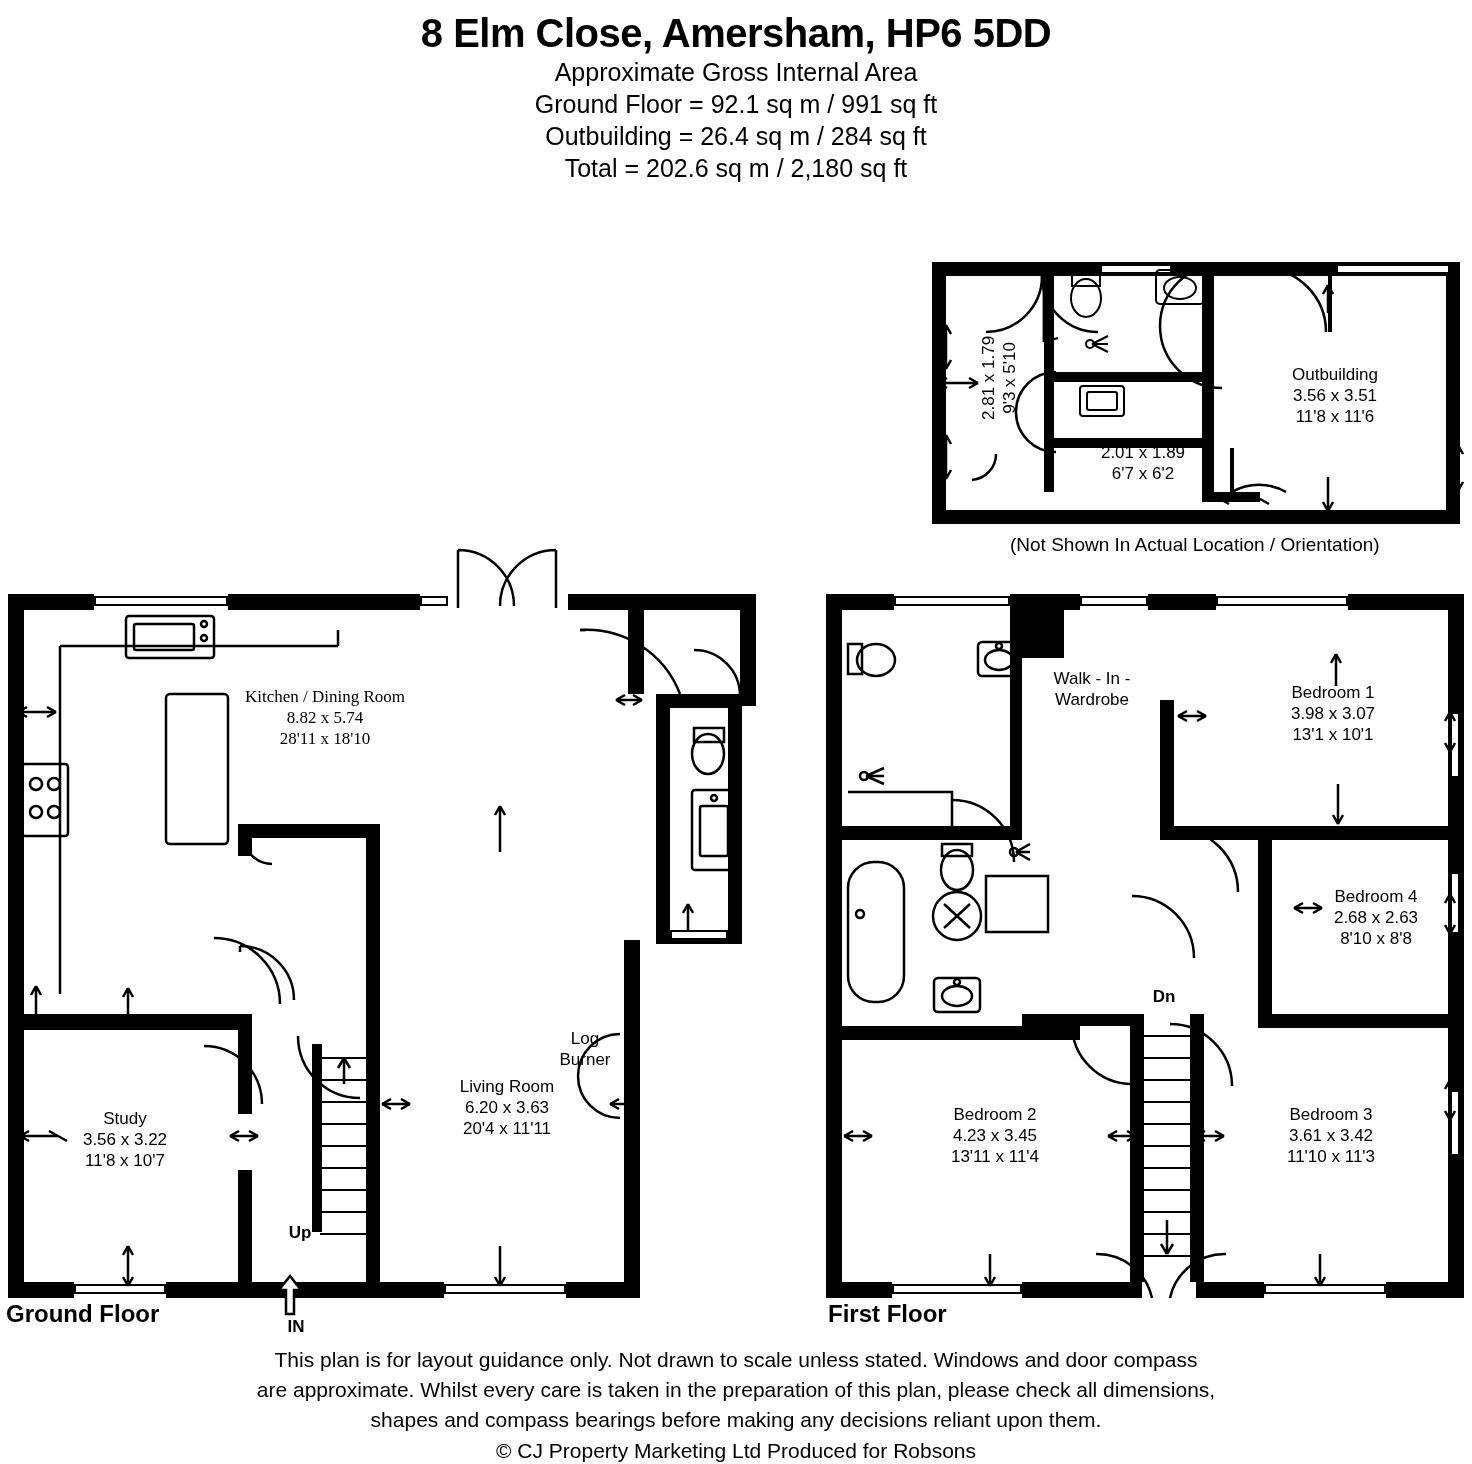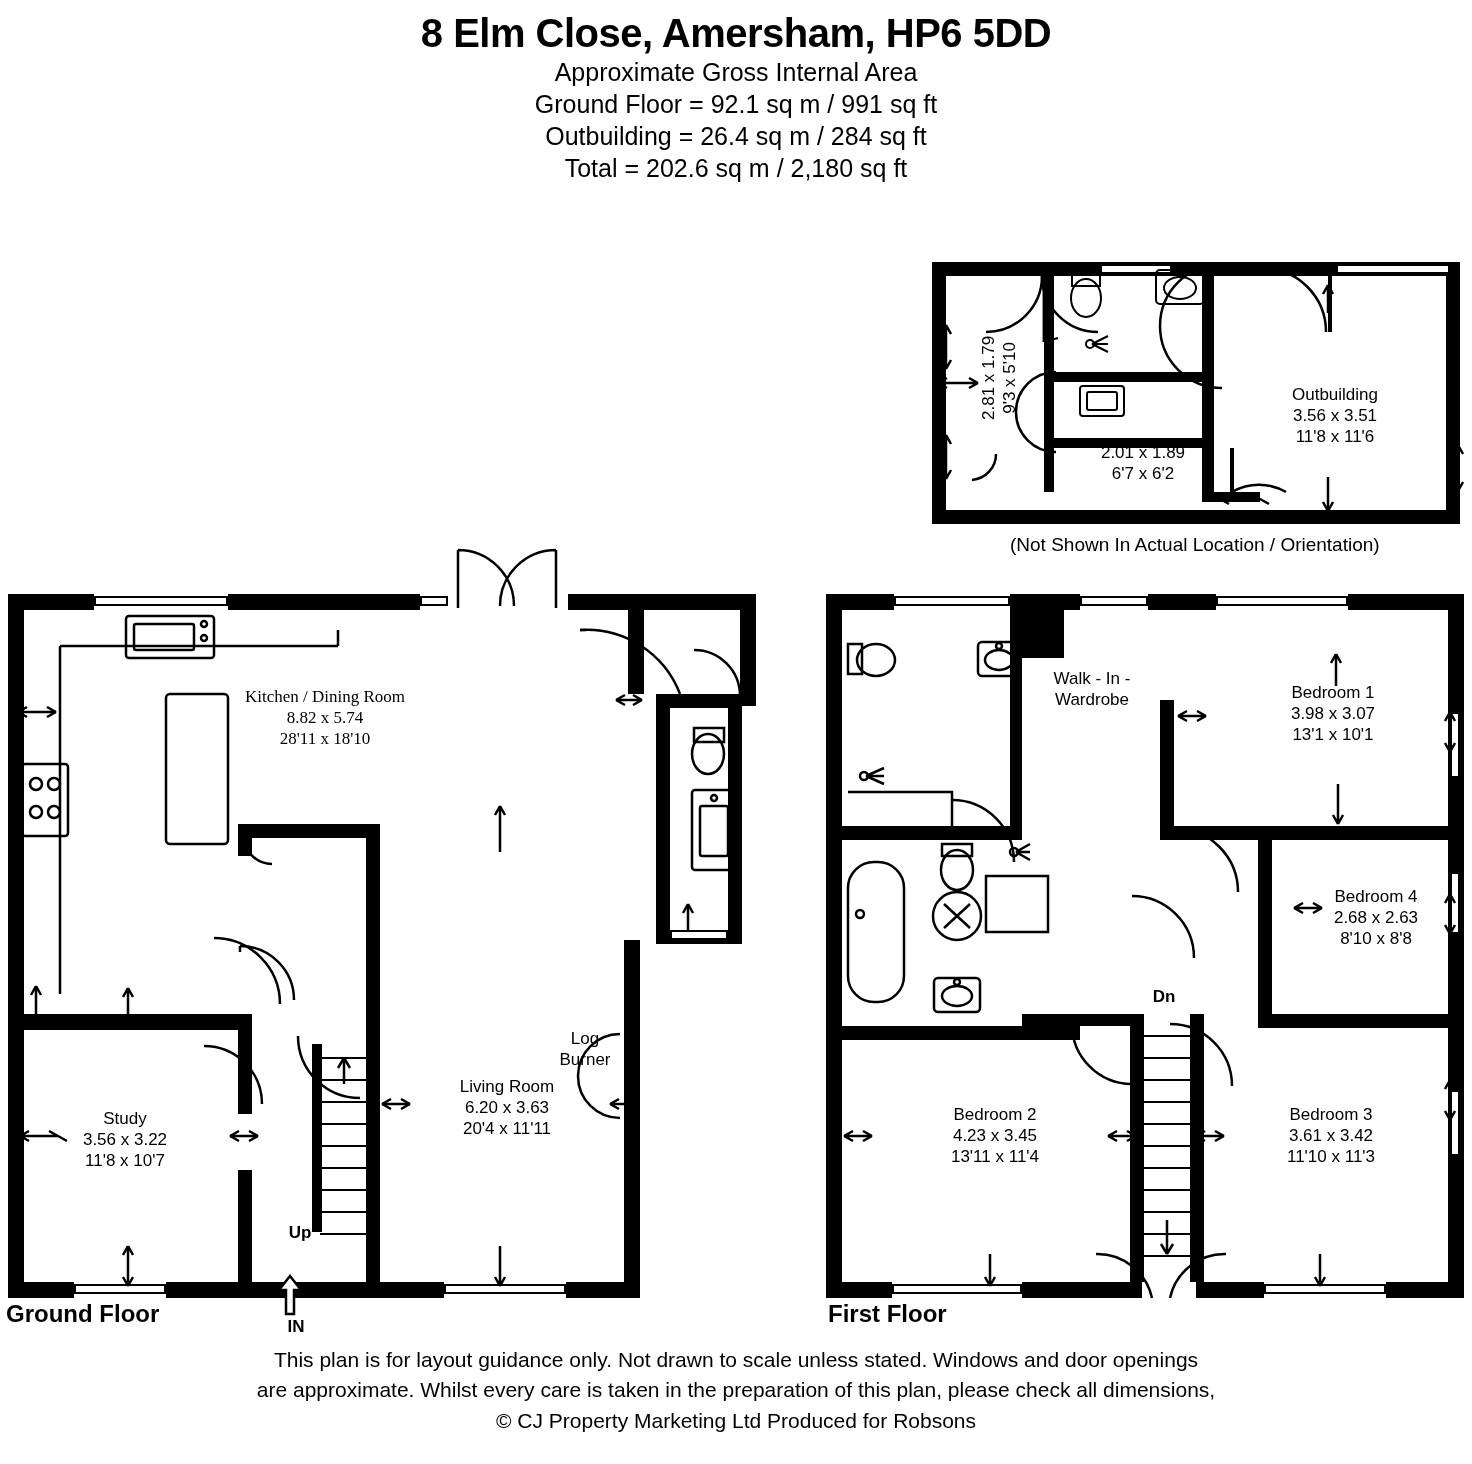--- a/index.html
+++ b/index.html
@@ -175,21 +175,21 @@
         <path d="M408 222 l0 34 M408 256 l-5 -9 M408 256 l5 -9"></path>
         <path d="M300 244 l40 0 M300 244 l9 -5 M300 244 l9 5 M340 244 l-9 -5 M340 244 l9 5"></path>
       </g>
     </svg>
 
     <div class="label vert" style="left:978px; top:420px;">
       <div>2.81 x 1.79</div>
       <div>9'3 x 5'10</div>
     </div>
 
-    <div class="label" style="left:1240px; top:384px; width:190px;">
+    <div class="label" style="left:1240px; top:364px; width:190px;">
       <div class="nm">Outbuilding</div>
       <div>3.56 x 3.51</div>
       <div>11'8 x 11'6</div>
     </div>
 
     <div class="label" style="left:1048px; top:442px; width:190px;">
       <div>2.01 x 1.89</div>
       <div>6'7 x 6'2</div>
     </div>
 
@@ -473,18 +473,19 @@
       <div>3.61 x 3.42</div>
       <div>11'10 x 11'3</div>
     </div>
     <div class="label" style="left:1134px; top:986px; width:60px; font-weight:bold;">
       <div>Dn</div>
     </div>
     <div class="floor-title" style="left:828px; top:1300px;">First Floor</div>
   </div>
 
   <div id="footer">
-    <div>This plan is for layout guidance only. Not drawn to scale unless stated. Windows and door openings</div>
+    <div>This plan is for layout guidance only. Not drawn to scale unless stated. Windows and door compass</div>
     <div>are approximate. Whilst every care is taken in the preparation of this plan, please check all dimensions,</div>
+    <div>shapes and compass bearings before making any decisions reliant upon them.</div>
     <div class="copy">© CJ Property Marketing Ltd Produced for Robsons</div>
   </div>
 
 </div>
 
 </body></html>

